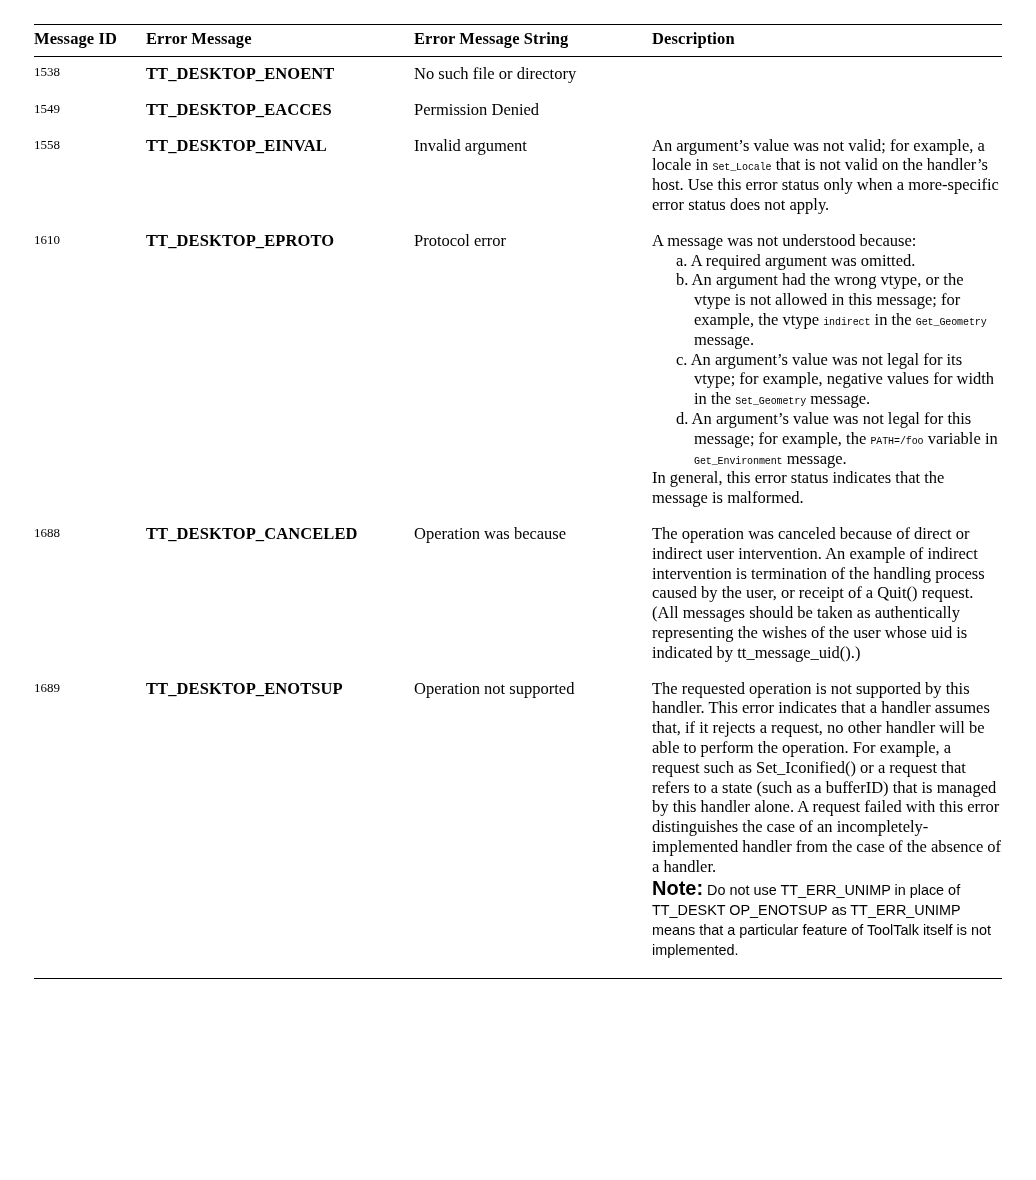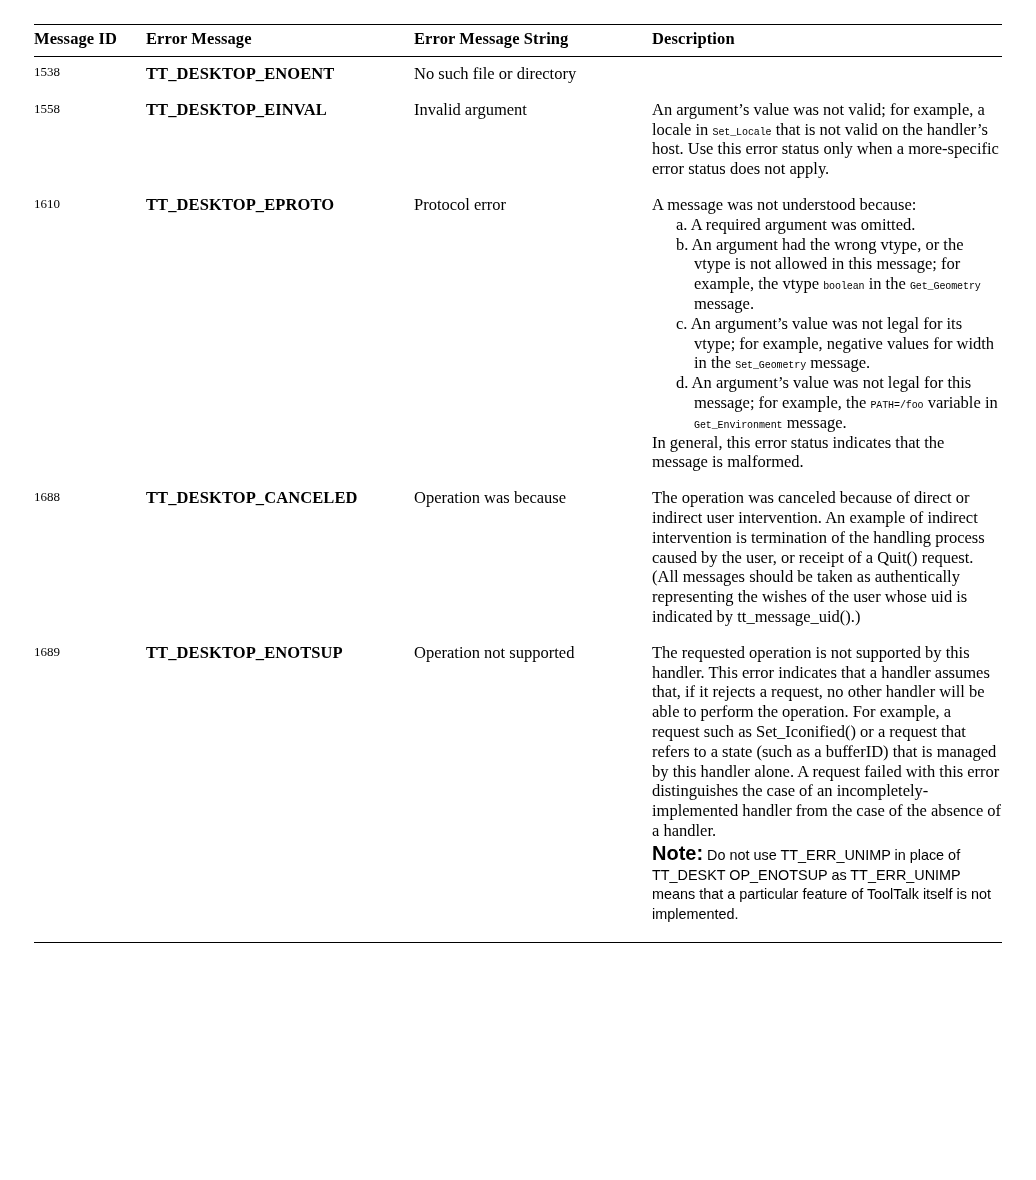--- a/index.html
+++ b/index.html
@@ -101,33 +101,39 @@
       </tr>
     </thead>
     <tbody>
       <tr>
         <td class="id">1538</td>
         <td class="name">TT_DESKTOP_ENOENT</td>
         <td class="str">No such file or directory</td>
         <td class="desc"></td>
       </tr>
       <tr>
+        <td class="id">1549</td>
+        <td class="name">TT_DESKTOP_EACCES</td>
+        <td class="str">Permission Denied</td>
+        <td class="desc"></td>
+      </tr>
+      <tr>
         <td class="id">1558</td>
         <td class="name">TT_DESKTOP_EINVAL</td>
         <td class="str">Invalid argument</td>
         <td class="desc"><span>An argument’s value was not valid; for example, a locale in </span><span class="mono">Set_Locale</span><span> that is not valid on the handler’s host. Use this error status only when a more-specific error status does not apply.</span></td>
       </tr>
       <tr>
         <td class="id">1610</td>
         <td class="name">TT_DESKTOP_EPROTO</td>
         <td class="str">Protocol error</td>
         <td class="desc">
             <div class="blk"><span>A message was not understood because:</span></div>
             <div class="hang"><span>a. A required argument was omitted.</span></div>
-            <div class="hang"><span>b. An argument had the wrong vtype, or the vtype is not allowed in this message; for example, the vtype </span><span class="mono">boolean</span><span> in the </span><span class="mono">Get_Geometry</span><span> message.</span></div>
+            <div class="hang"><span>b. An argument had the wrong vtype, or the vtype is not allowed in this message; for example, the vtype </span><span class="mono">indirect</span><span> in the </span><span class="mono">Get_Geometry</span><span> message.</span></div>
             <div class="hang"><span>c. An argument’s value was not legal for its vtype; for example, negative values for width in the </span><span class="mono">Set_Geometry</span><span> message.</span></div>
             <div class="hang"><span>d. An argument’s value was not legal for this message; for example, the </span><span class="mono">PATH=/foo</span><span>  variable in </span><span class="mono">Get_Environment</span><span> message.</span></div>
             <div class="blk"><span>In general, this error status indicates that the message is malformed.</span></div>
           </td>
       </tr>
       <tr>
         <td class="id">1688</td>
         <td class="name">TT_DESKTOP_CANCELED</td>
         <td class="str">Operation was because</td>
         <td class="desc"><span>The operation was canceled because of direct or indirect user intervention. An example of indirect intervention is termination of the handling process caused by the user, or receipt of a Quit() request. (All messages should be taken as authentically representing the wishes of the user whose uid is indicated by tt_message_uid().)</span></td>

